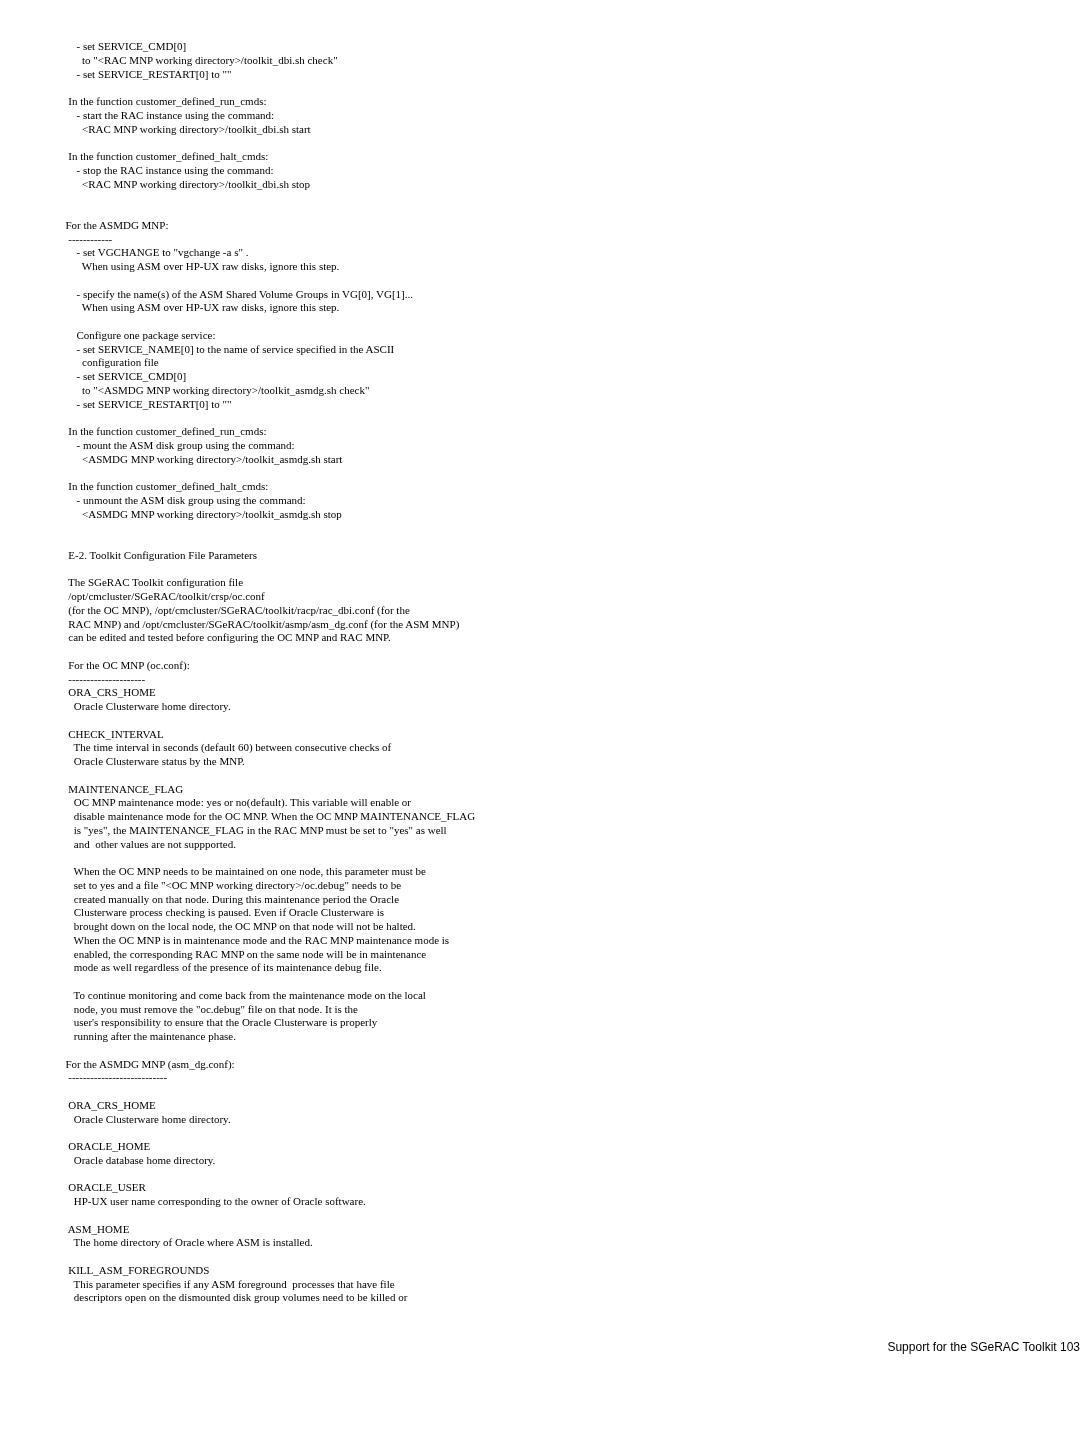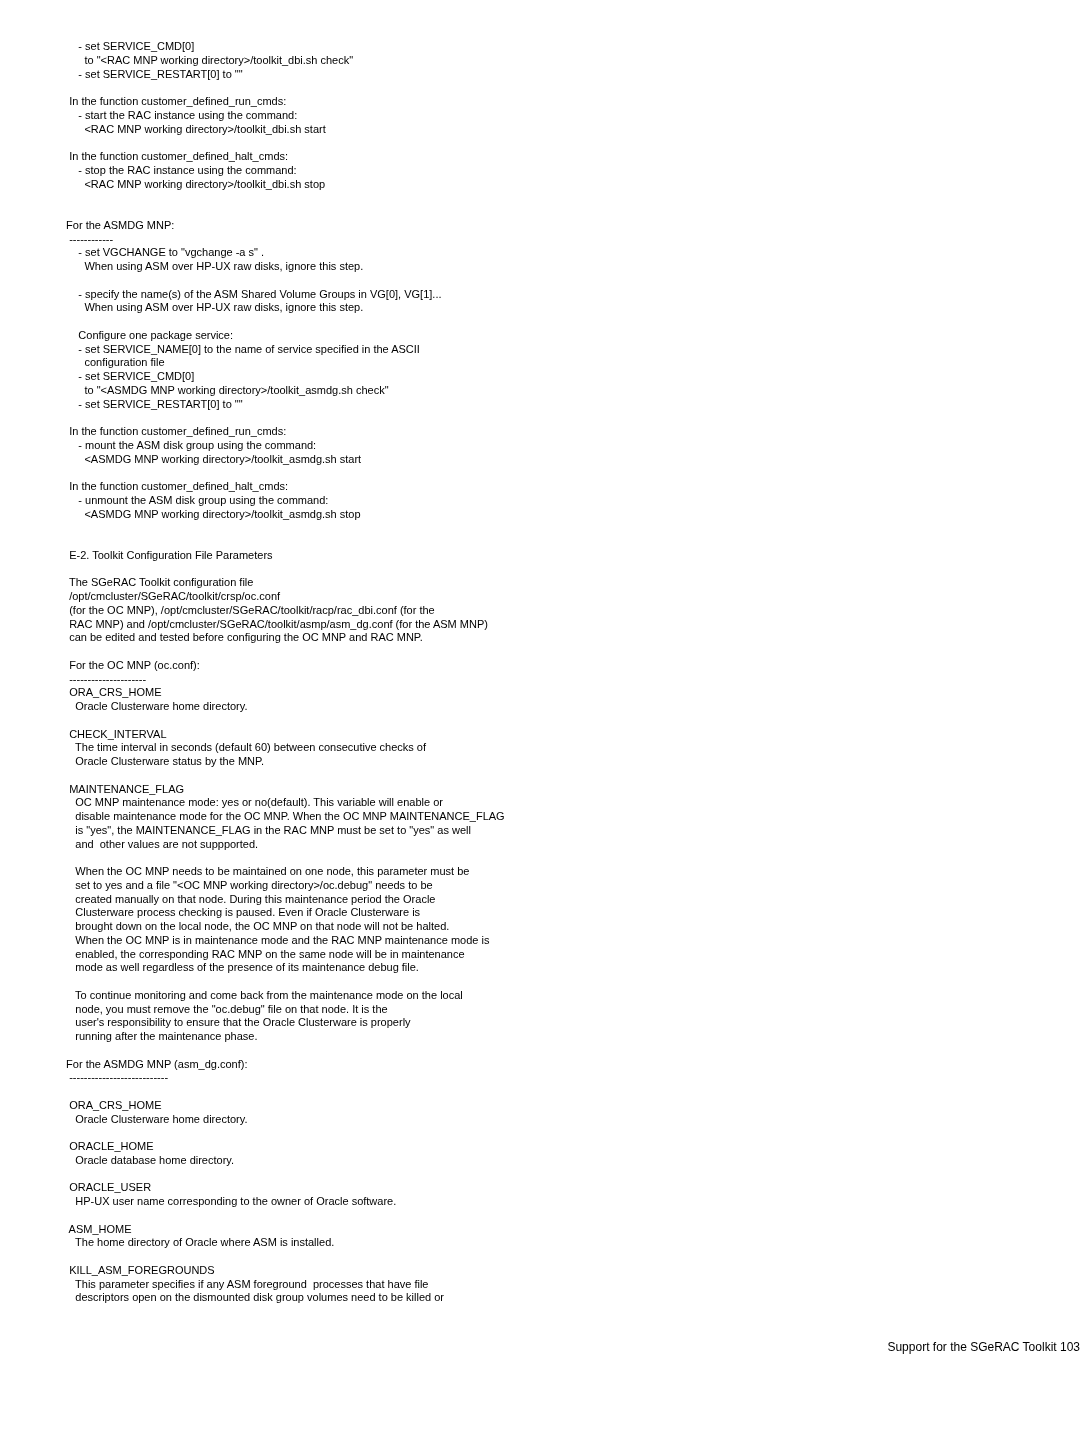--- a/index.html
+++ b/index.html
@@ -3,21 +3,21 @@
   <meta charset="utf-8">
   <style>
     html, body {
       margin: 0;
       padding: 0;
       width: 1080px;
       background: #fff;
     }
     .page {
       padding: 40px 60px 35px 60px;
-      font-family: Liberation Sans, sans-serif;
+      font-family: Liberation Serif, serif;
       font-size: 11px;
       line-height: 1.25;
       color: #000;
       white-space: pre;
     }
     .footer {
       position: relative;
       width: 1080px;
       padding: 0 55px 25px 0;
       text-align: right;

